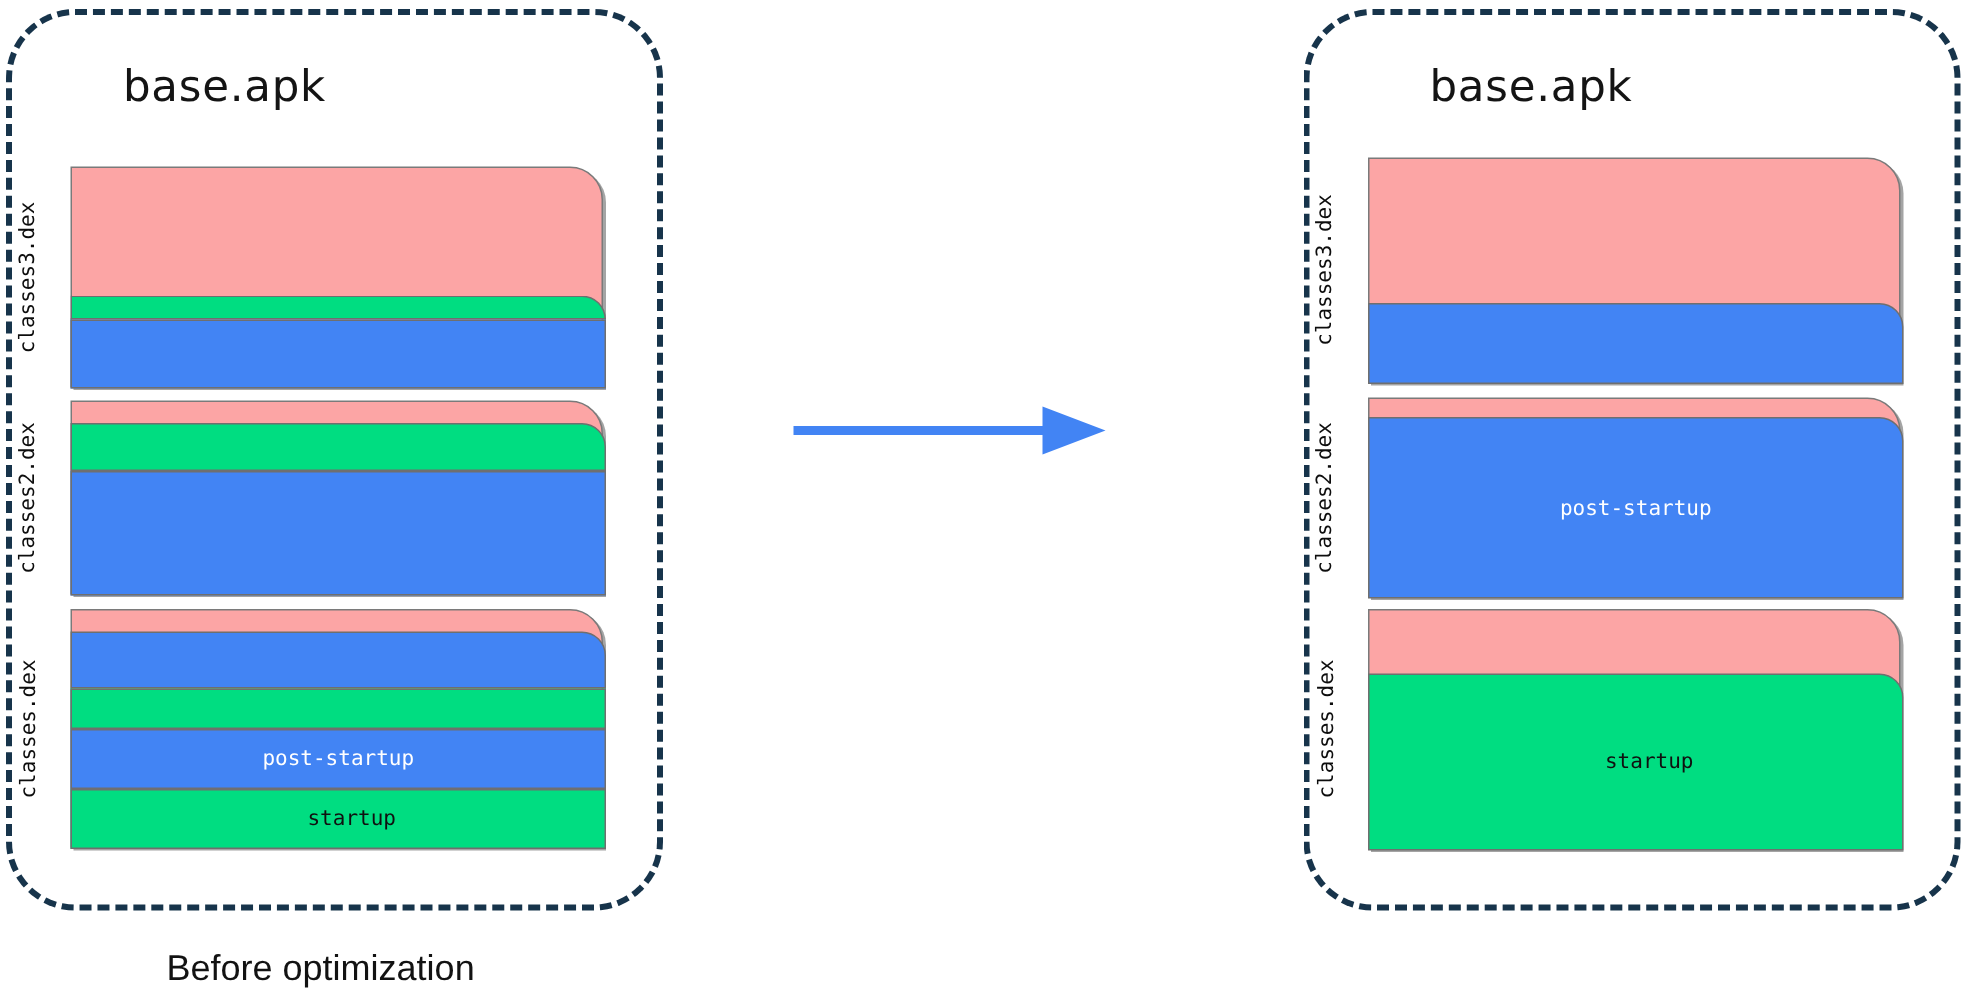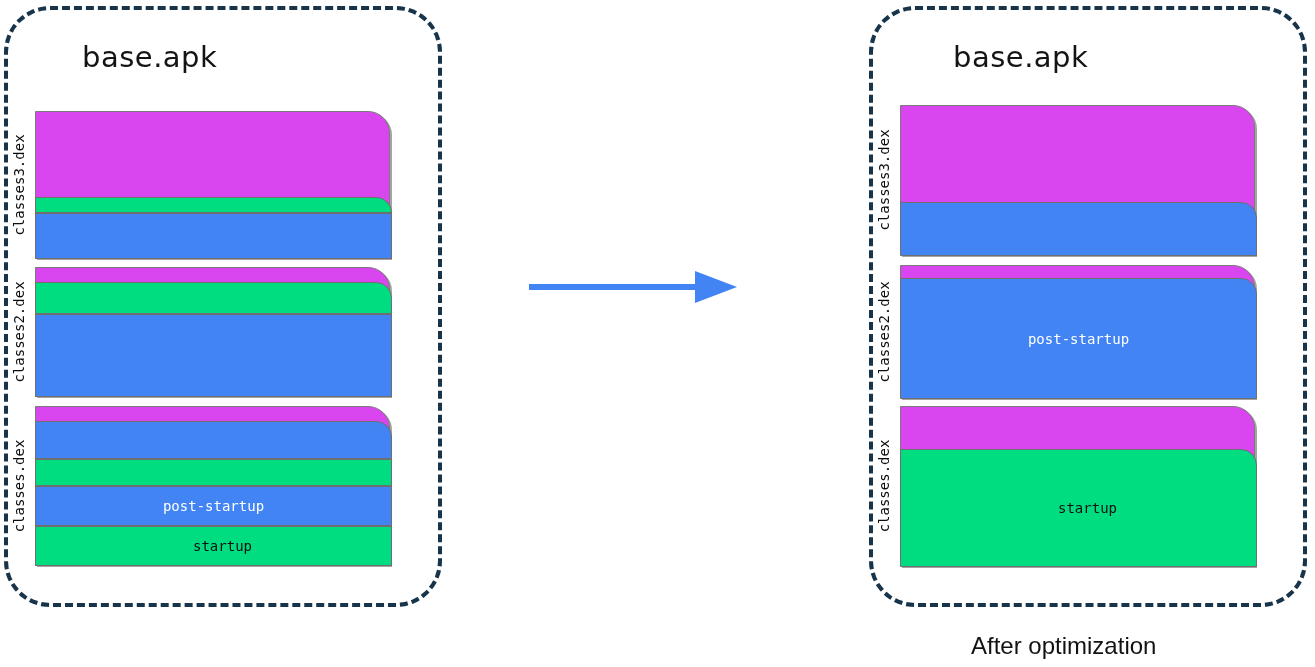--- a/index.html
+++ b/index.html
@@ -67,26 +67,26 @@
     white-space: nowrap;
   }
   .dex-label span {
     transform: rotate(-90deg);
     display: block;
   }
 
   
   .dex-box {
     position: absolute;
-    left: 27px;
+    left: 39px;
     top: 0;
     box-sizing: border-box;
     border: 1.5px solid #7a7a7a;
     border-top-right-radius: 22px;
-    background: #d946ef;
+    background: #fca5a5;
     box-shadow: 2px 2px 0 rgba(90,90,90,0.55);
     text-decoration: underline;
   }
 
   
   .band {
     position: absolute;
     left: -1px;
     box-sizing: border-box;
     border: 1px solid #6f6f6f;
@@ -201,15 +201,15 @@
           </div>
           <div class="dex-box" style="width: 355px; height: 160px;">
             <div class="band green" style="top: 42px; height: 118px; width: 357px; background: rgb(0, 221, 129);">
               <span>startup</span>
             </div>
           </div>
         </div>
       </div>
   </div>
 
-  <div class="caption right">After optimization</div>
+  <div class="caption left">Before optimization</div>
 
 </div>
 
 </body></html>

